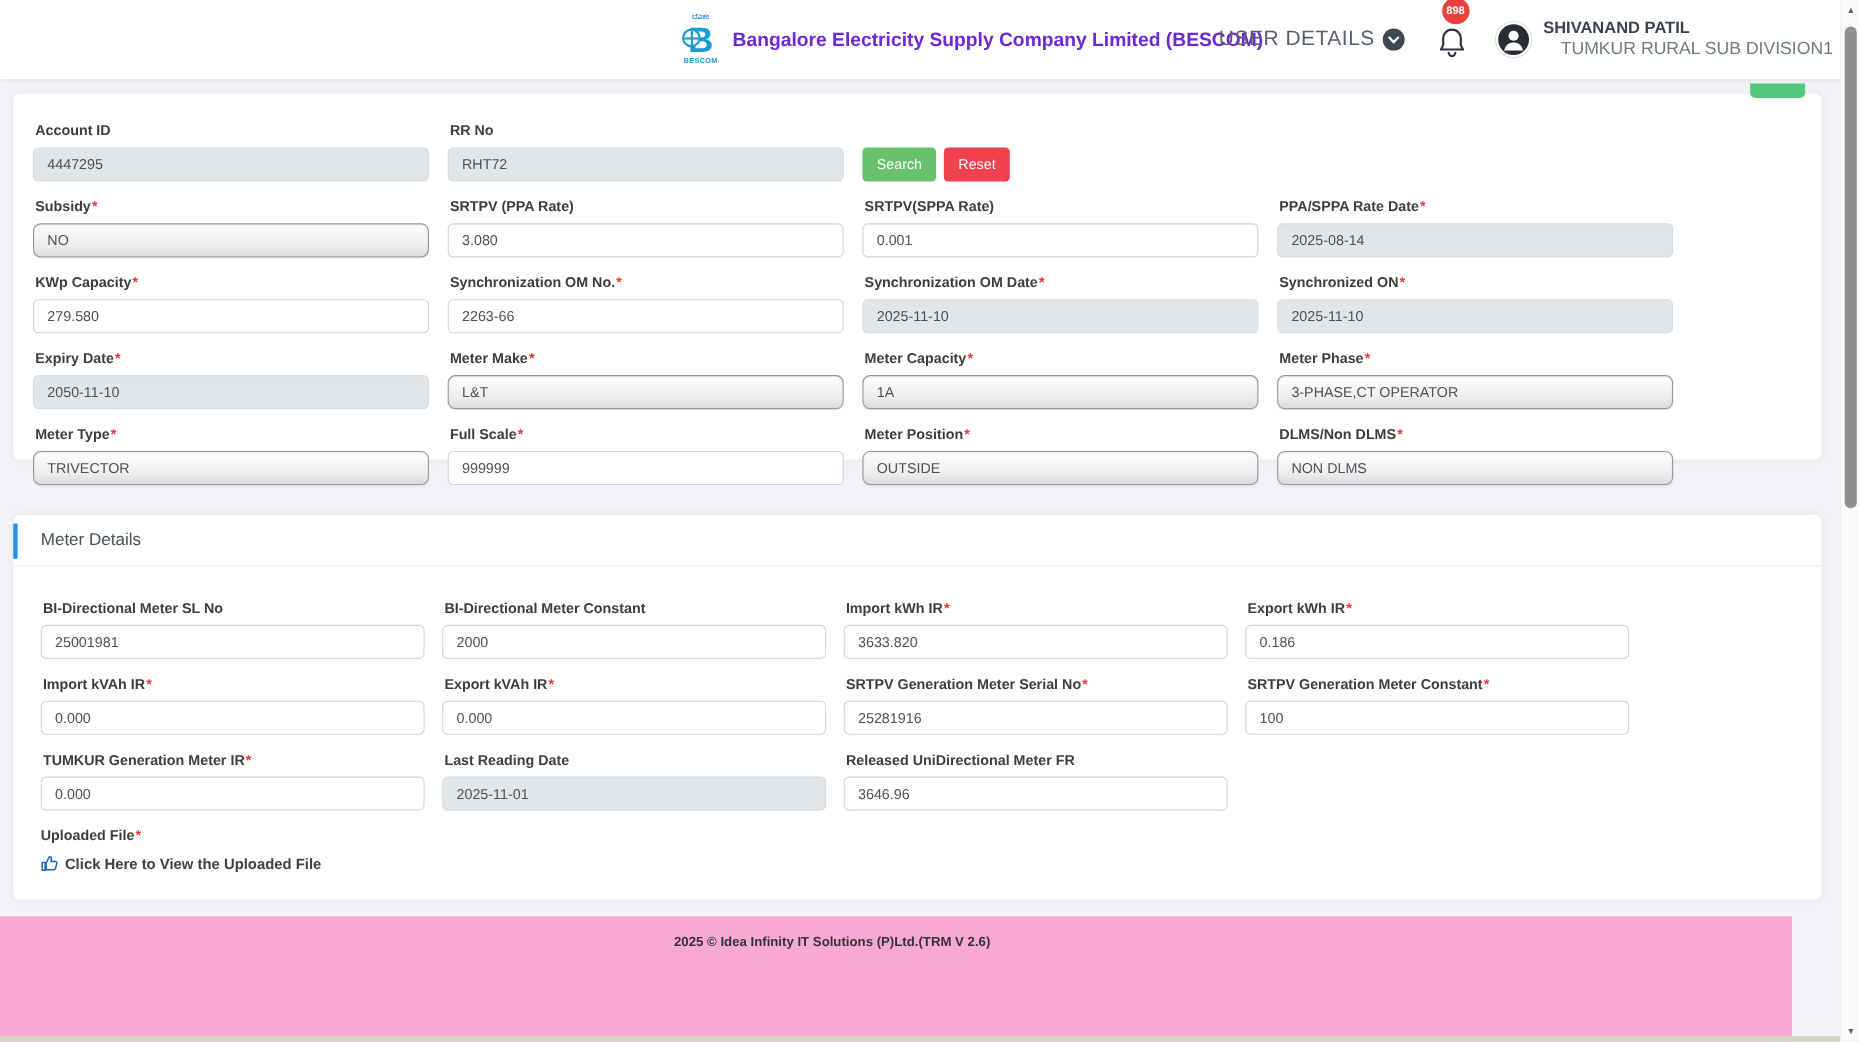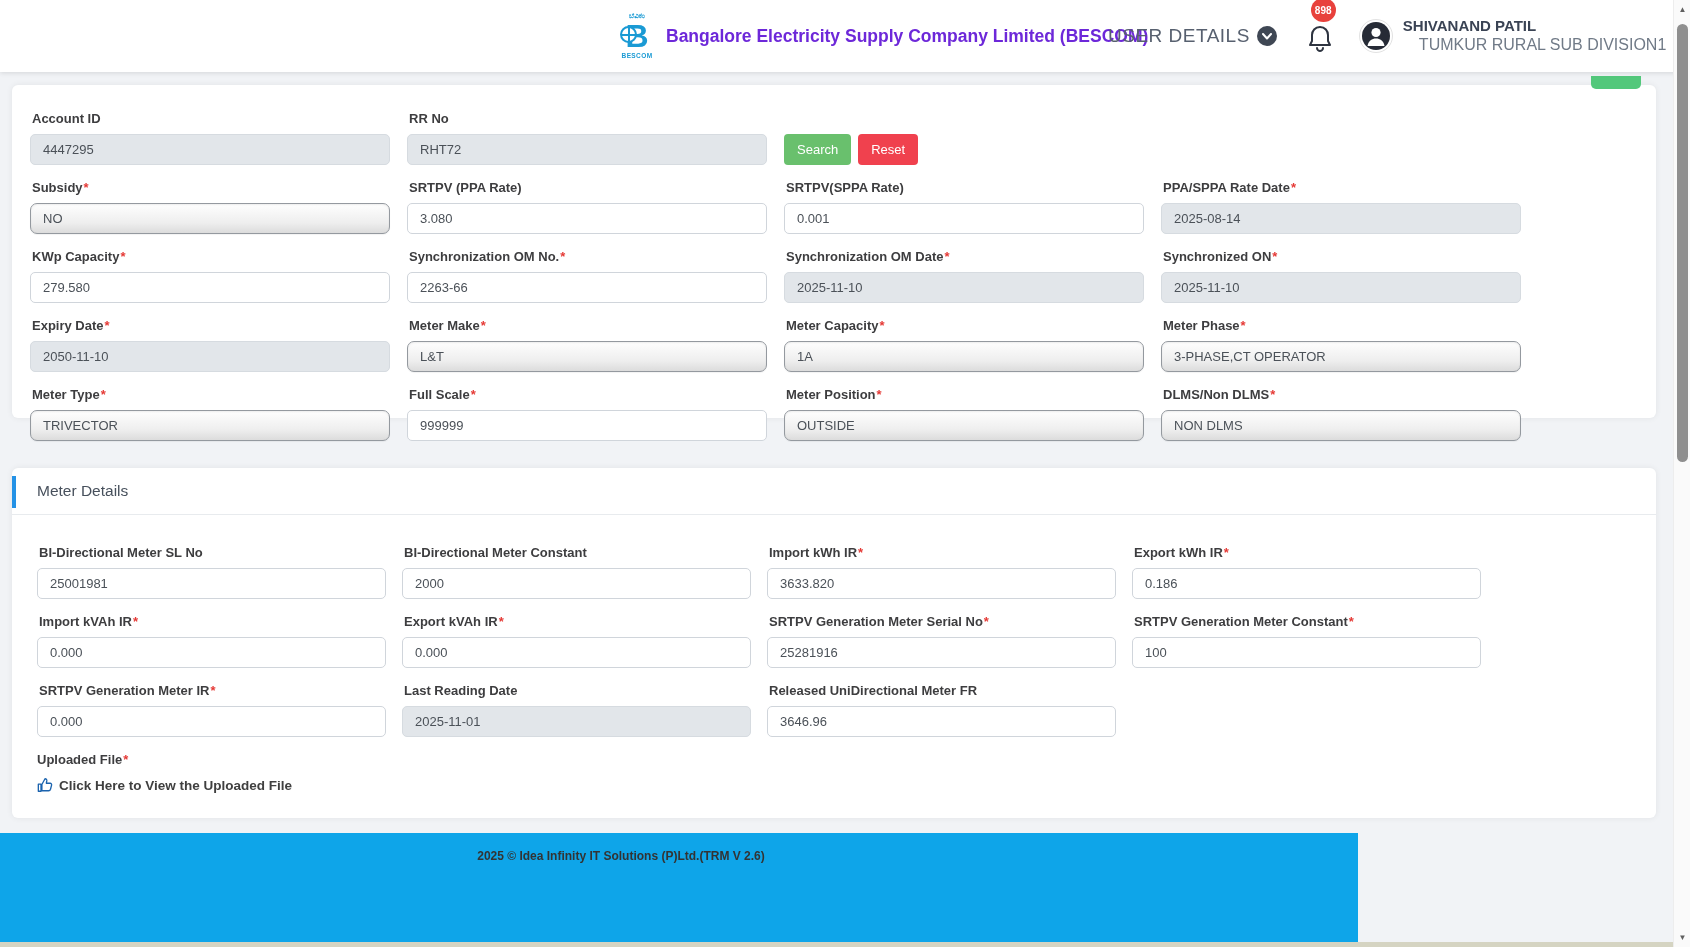--- a/index.html
+++ b/index.html
@@ -69,21 +69,21 @@
   .section-title { font-size:15.5px; color:#47505c; }
   .mgrid { display:grid; grid-template-columns:repeat(4,349px); column-gap:16px;
            padding-left:25px; margin-bottom:15px; }
   .mgrid.first { margin-top:30px; }
   .upload-block { padding-left:25px; margin-top:2px; }
   .upload-block .up-label { font-size:13px; font-weight:bold; color:#3d3d3f; }
   .file-link { display:flex; align-items:center; gap:6px; margin-top:10px; cursor:pointer; }
   .file-link span { font-size:13.5px; font-weight:bold; color:#404040; }
 
   
-  .footer { position:absolute; top:833px; left:0; width:1358px; height:114px; background:#0ea5e9; }
+  .footer { position:absolute; top:833px; left:0; width:1629px; height:114px; background:#f9a8d4; }
   .footer-text { padding-top:16px; text-align:center; transform:translateX(-58px);
                  font-size:12px; font-weight:bold; color:#333; }
   .bottom-strip { position:absolute; bottom:0; left:0; width:1673px; height:5px; background:#d5d4c2; z-index:6; }
 
   
   .scrollbar { position:absolute; right:0; top:0; width:17px; height:947px; background:#fafafa;
                border-left:1px solid #ededed; z-index:10; }
   .sb-arrow { position:absolute; left:0; width:17px; text-align:center; font-size:8px; color:#5f5f5f; cursor:pointer; }
   .sb-up { top:5px; } .sb-down { bottom:5px; }
   .sb-thumb { position:absolute; left:3px; top:24px; width:11px; height:438px; background:#8f8f8f;
@@ -274,21 +274,21 @@
       <input class="control" value="25281916" style="">
     </div>
     <div class="field">
       <label><span>SRTPV Generation Meter Constant</span><span class="req">*</span></label>
       <input class="control" value="100" style="">
     </div>
   </div>
 
   <div class="mgrid">
     <div class="field">
-      <label><span>SRTPV Generation Meter IR</span><span class="req">*</span></label>
+      <label><span>TUMKUR Generation Meter IR</span><span class="req">*</span></label>
       <input class="control" value="0.000" style="">
     </div>
     <div class="field">
       <label><span>Last Reading Date</span></label>
       <input class="control disabled" readonly="" value="2025-11-01" style="">
     </div>
     <div class="field">
       <label><span>Released UniDirectional Meter FR</span></label>
       <input class="control" value="3646.96" style="">
     </div>

